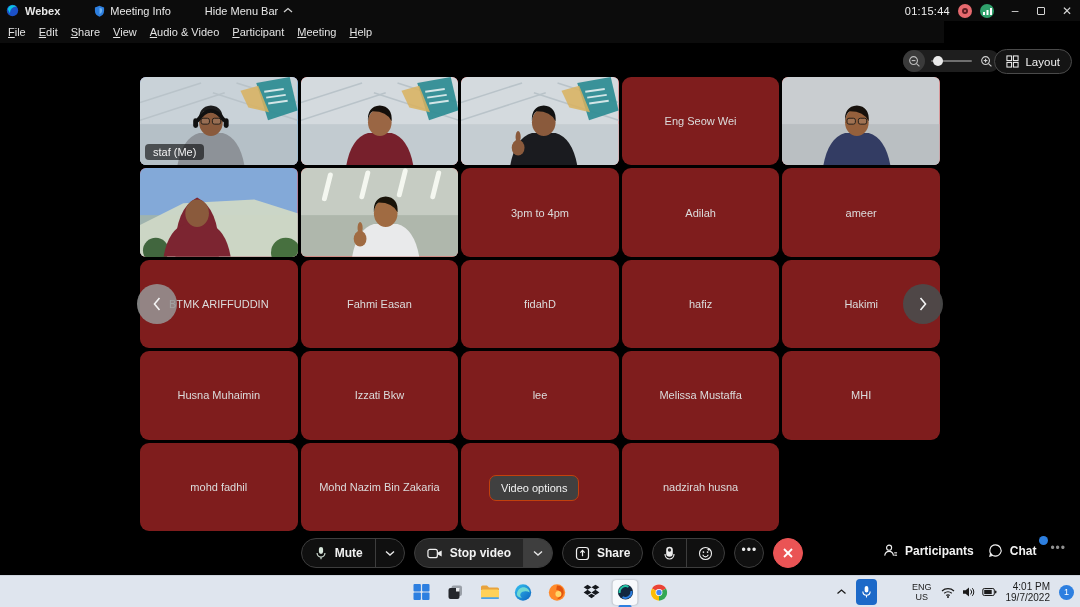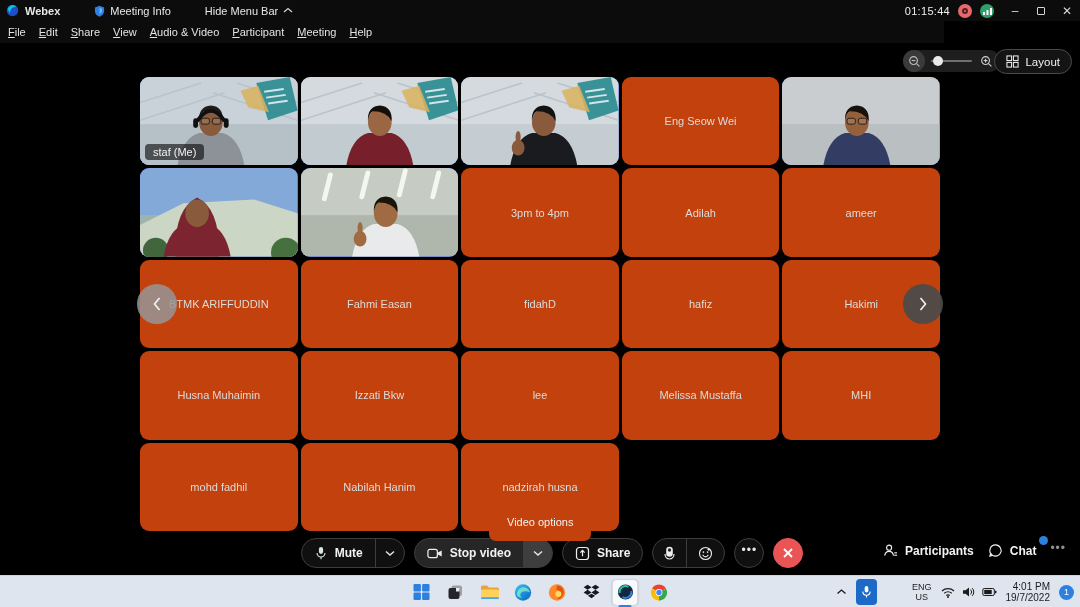--- a/index.html
+++ b/index.html
@@ -34,32 +34,32 @@
   .zoomctl { position:absolute; top:7px; right:80px; width:97px; height:22px; background:#1e1e1e; border-radius:11px; display:flex; align-items:center; }
   .zoomctl .zo-circle { width:22px; height:22px; border-radius:50%; background:#3a3a3a; display:flex; align-items:center; justify-content:center; }
   .zoomctl .track { position:relative; flex:1; height:2px; background:#6f6f6f; margin:0 8px 0 6px; border-radius:1px; }
   .zoomctl .knob { position:absolute; left:2px; top:-4px; width:10px; height:10px; border-radius:50%; background:#e9e9e9; }
   .zoomctl .zi { margin-right:7px; display:flex; }
 
   .layout-btn { position:absolute; top:6px; right:8px; height:25px; padding:0 11px; border:1px solid #4a4a4a; border-radius:13px; background:#141414; color:#f0f0f0; font-size:11.5px; display:flex; align-items:center; gap:6px; }
 
   
   .grid { position:absolute; left:140px; top:34px; width:800px; height:454px; display:grid; grid-template-columns:repeat(5,1fr); grid-template-rows:repeat(5,1fr); gap:3px; }
-  .tile { position:relative; background:#c2410c; border-radius:9px; overflow:hidden; display:flex; align-items:center; justify-content:center; }
-  .tile.video { background:#1d4ed8; }
+  .tile { position:relative; background:#7f1d1d; border-radius:9px; overflow:hidden; display:flex; align-items:center; justify-content:center; }
+  .tile.video { background:#ef4444;border-radius:6px; }
   .tile.active { outline:2px solid #4da0e0; outline-offset:-2px; }
   .tile svg.scene { position:absolute; inset:0; width:100%; height:100%; }
   .tile-name { color:#dcdcdc; font-size:11px; text-align:center; padding:0 6px; }
   .tile-label { position:absolute; left:5px; bottom:5px; background:rgba(10,10,10,.62); color:#f2f2f2; font-size:11px; padding:2px 8px; border-radius:4px; }
 
   .nav-arrow { position:absolute; width:40px; height:40px; border-radius:50%; border:none; display:flex; align-items:center; justify-content:center; z-index:5; }
   .nav-arrow.left  { left:137px; top:241px; background:rgba(150,150,150,.85); }
   .nav-arrow.right { left:903px; top:241px; background:rgba(75,75,75,.92); }
 
-  .tooltip { position:absolute; left:489px; top:460px; background:#c2410c; border:7px solid #c2410c; color:#f2f2f2; font-size:11px; padding:6px 11px; border-radius:7px; z-index:8; }
+  .tooltip { position:absolute; left:489px; top:432px; background:#404040; border:1px solid #c2410c; color:#f2f2f2; font-size:11px; padding:6px 11px; border-radius:7px; z-index:8; }
 
   
   .controlbar { position:absolute; left:12px; top:492px; width:1080px; height:36px; display:flex; align-items:center; justify-content:center; gap:9px; z-index:6; }
   .pill { height:30px; border:1px solid #3d3d3d; border-radius:15px; background:#101010; color:#f2f2f2; font-size:12px; font-weight:bold; display:flex; align-items:center; overflow:hidden; }
   .pill .seg { display:flex; align-items:center; gap:7px; padding:0 12px; height:100%; }
   .pill .chev { display:flex; align-items:center; justify-content:center; padding:0 9px; height:100%; border-left:1px solid #3d3d3d; }
   .pill.hover { background:#262626; }
   .pill.hover .chev { background:#3e3e3e; }
   .circle-btn { width:30px; height:30px; border-radius:50%; border:1px solid #3d3d3d; background:#101010; color:#f2f2f2; display:flex; align-items:center; justify-content:center; }
   .circle-btn.leave { background:#ea5455; border-color:#ea5455; }
@@ -325,20 +325,23 @@
         <div class="tile">
           <span class="tile-name">Melissa Mustaffa</span>
         </div>
         <div class="tile">
           <span class="tile-name">MHI</span>
         </div>
         <div class="tile">
           <span class="tile-name">mohd fadhil</span>
         </div>
         <div class="tile">
+          <span class="tile-name">Mohd Nazim Bin Zakaria</span>
+        </div>
+        <div class="tile">
           <span class="tile-name">Nabilah Hanim</span>
         </div>
         <div class="tile">
           <span class="tile-name">nadzirah husna</span>
         </div>
       </div>
 
     <button class="nav-arrow left">
       <svg width="12" height="16" viewBox="0 0 12 16">
           <polyline points="8.5,2 3.5,8 8.5,14" fill="none" stroke="#f4f4f4" stroke-width="1.6"></polyline>

